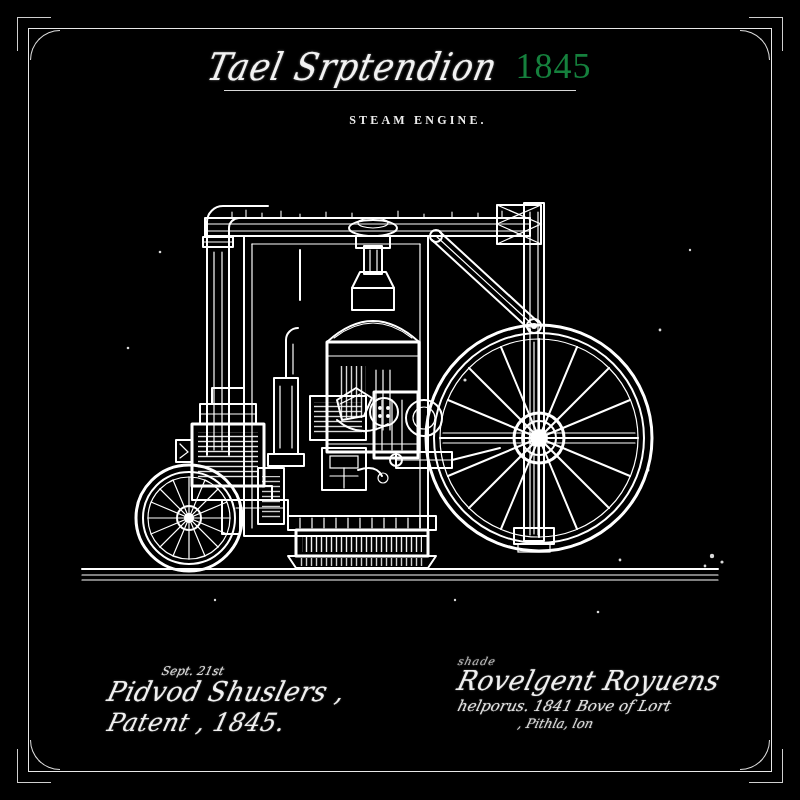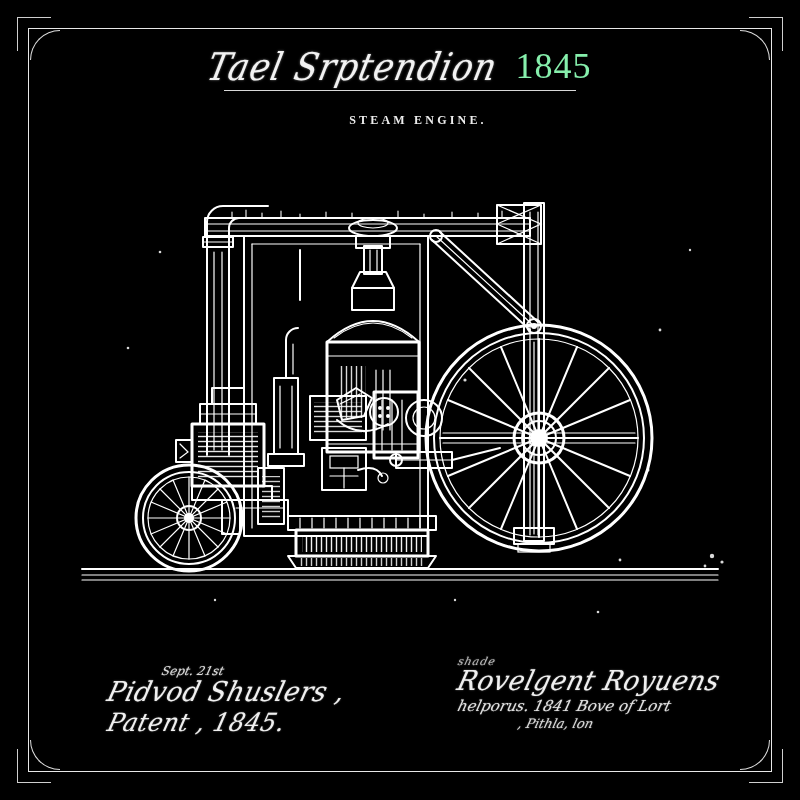--- a/index.html
+++ b/index.html
@@ -72,21 +72,21 @@
     font-family: "DejaVu Serif", serif;
     font-style: italic;
     font-size: 34px;
     letter-spacing: 1px;
     line-height: 1;
     transform: skewX(-12deg) scaleY(1.12);
     text-shadow: 0 0 2px rgba(255,255,255,0.55);
     white-space: nowrap;
   }
   .title-year {
-    color: #86efac;
+    color: #15803d;
     font-family: "Liberation Serif", serif;
     font-size: 36px;
     line-height: 1;
     letter-spacing: 1px;
   }
   .title-rule {
     width: 352px;
     height: 1px;
     background: #d8d8d8;
     margin: 6px auto 0 auto;

